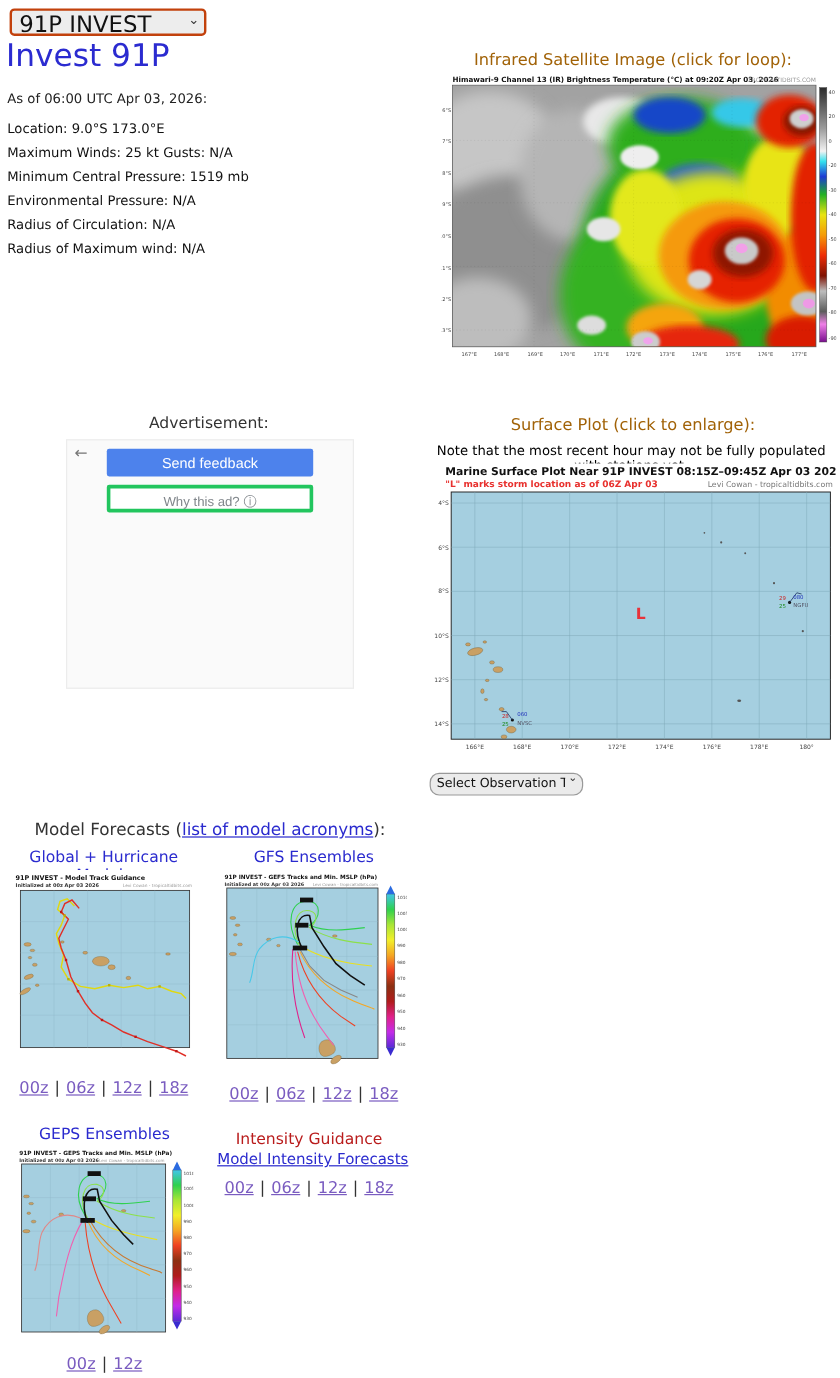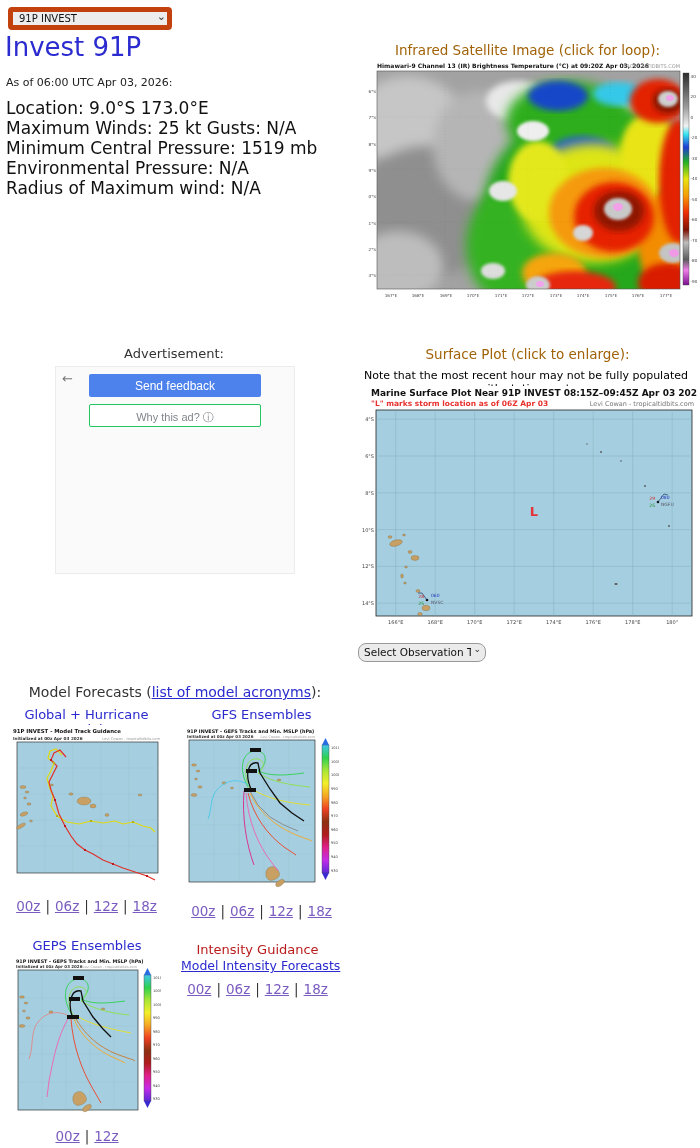--- a/index.html
+++ b/index.html
@@ -10,49 +10,49 @@
   }
   .abs{position:absolute;}
   .center{text-align:center;}
   .sec-head{font-size:13.5px;color:#a16207;}
   a.blue-link{color:#2a2ace;text-decoration:underline;cursor:pointer;}
   a.time-link{color:#7a5cc0;text-decoration:underline;font-size:13.5px;cursor:pointer;}
   .sep{color:#333;margin:0 5px;font-size:13.5px;}
   
   .sel-wrap{left:8px;top:7px;width:164px;height:23px;}
   .sel-wrap select{
-    width:100%;height:100%;font-size:10px;padding:1px 18px 1px 6px;
-    background:#ededed;border:5px solid #c2410c;border-radius:4px;
+    width:100%;height:100%;font-size:19px;padding:1px 18px 1px 6px;
+    background:#ededed;border:2px solid #c2410c;border-radius:4px;
     appearance:none;-webkit-appearance:none;font-family:inherit;color:#111;
   }
   .sel-chevron{position:absolute;right:6px;top:3px;font-size:11px;color:#333;pointer-events:none;}
   .obs-wrap{left:358px;top:641px;width:128px;height:19px;}
   .obs-wrap select{
     width:100%;height:100%;font-size:10.5px;padding:0 14px 0 5px;
     background:#ebebeb;border:1px solid #999;border-radius:8px;
     appearance:none;-webkit-appearance:none;font-family:inherit;color:#111;
   }
   .obs-wrap .sel-chevron{right:5px;top:3px;font-size:9px;}
   
   .page-title{left:5px;top:32px;font-size:26px;color:#2b2bd0;}
   .asof{left:6px;top:76px;font-size:11px;color:#222;}
-  .storm-info{left:6px;top:98px;font-size:17px;line-height:20px;color:#111;}
+  .storm-info{left:6px;top:98px;font-size:11px;line-height:20px;color:#111;}
   
   .sat-head{left:358px;top:42px;width:339px;}
   .sat-img{left:368px;top:61px;width:329px;height:240px;cursor:pointer;}
   
   .ad-head{left:55px;top:346px;width:238px;font-size:13px;color:#333;}
   .ad-box{left:55px;top:366px;width:238px;height:206px;background:#fafafa;border:1px solid #ececec;}
   .ad-arrow{position:absolute;left:6px;top:4px;font-size:13px;color:#757575;}
   .ad-brand{margin-top:8px;text-align:center;font-size:17px;color:#9aa0a6;}
   .ad-brand .gname{font-weight:500;color:#8f949a;letter-spacing:.5px;}
   .ad-btn{display:block;margin:7px auto 0;width:172px;height:23px;line-height:23px;text-align:center;
     font-size:12px;border-radius:2px;cursor:pointer;}
   .ad-btn.primary{background:#4d82ec;color:#fff;border:none;}
-  .ad-btn.secondary{background:#fff;color:#80868b;border:1px solid #22c55e;font-size:11px;}
+  .ad-btn.secondary{background:#fff;color:#80868b;border:3px solid #22c55e;font-size:11px;}
   
   .sp-head{left:358px;top:346px;width:339px;}
   .sp-note{left:352px;top:369px;width:348px;font-size:11px;color:#000;}
   .sp-img{left:358px;top:386px;width:339px;height:250px;cursor:pointer;}
   
   .mf-head{left:0px;top:684px;width:350px;font-size:14px;color:#333;}
   .panel-title{font-size:13px;color:#2a2ace;}
   .pt1{left:10px;top:707px;width:153px;}
   .pt2{left:184px;top:707px;width:155px;}
   .pt3{left:13px;top:938px;width:148px;}
@@ -83,20 +83,21 @@
   <span class="sel-chevron">⌄</span>
 </div>
 
 <div class="abs page-title">Invest 91P</div>
 <div class="abs asof">As of 06:00 UTC Apr 03, 2026:</div>
 <div class="abs storm-info">
   <div>Location: 9.0°S 173.0°E</div>
   <div>Maximum Winds: 25 kt  Gusts: N/A</div>
   <div>Minimum Central Pressure: 1519 mb</div>
   <div>Environmental Pressure: N/A</div>
+  <div>Radius of Circulation: N/A</div>
   <div>Radius of Maximum wind: N/A</div>
 </div>
 
 <div class="abs center sec-head sat-head">Infrared Satellite Image (click for loop):</div>
 
 <div class="abs sat-img">
 <svg width="329" height="240" viewBox="0 0 329 240">
   <defs>
     <filter id="b8">
           <feGaussianBlur stdDeviation="6"></feGaussianBlur>

